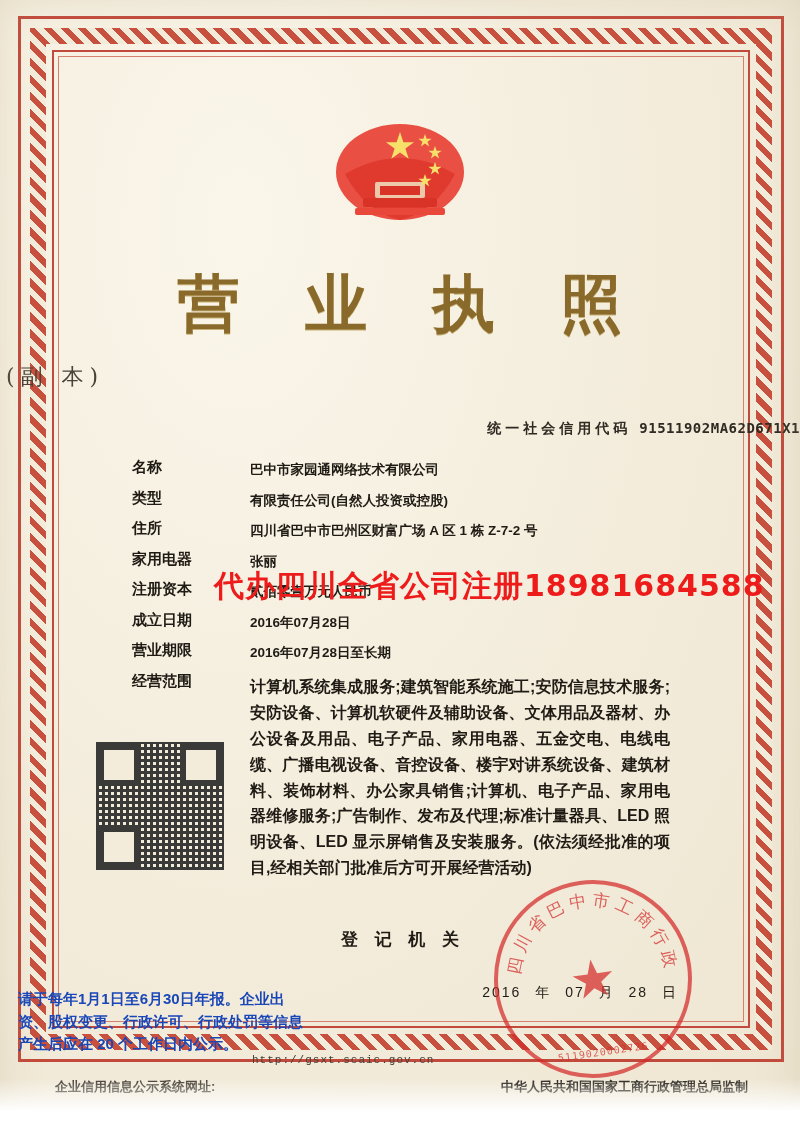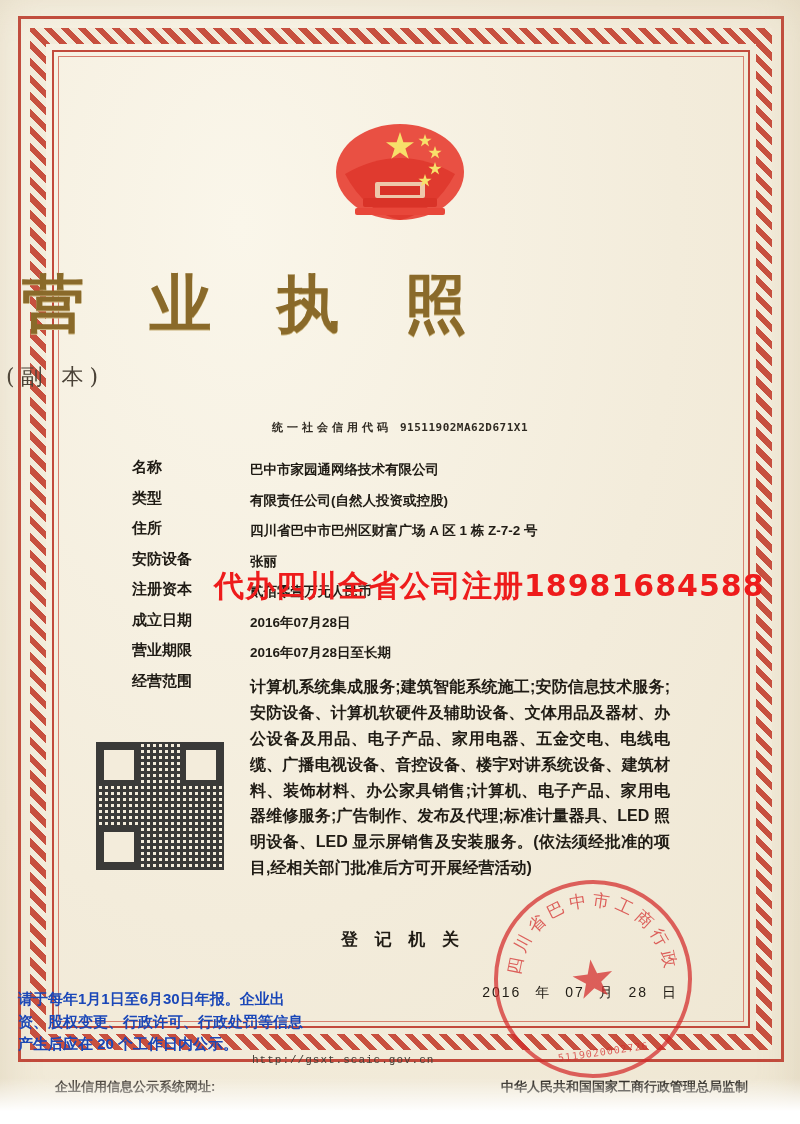--- a/index.html
+++ b/index.html
@@ -62,20 +62,21 @@
     top: 112px;
     transform: translateX(-50%);
     width: 150px;
     height: 150px;
   }
 
   .title {
     position: absolute;
     top: 262px;
     left: 0; right: 0;
+    text-align: center;
     font-family: "DejaVu Serif", "Liberation Serif", serif;
     font-size: 62px;
     font-weight: bold;
     letter-spacing: 22px;
     text-indent: 22px;
     color: #8a6a2a;
     text-shadow: 0 1px 0 #c8b27c;
   }
   .subtitle {
     position: absolute;
@@ -85,22 +86,22 @@
     font-family: "DejaVu Serif", "Liberation Serif", serif;
     font-size: 22px;
     letter-spacing: 6px;
     text-indent: 6px;
     color: #4a4237;
   }
   .credit-code {
     position: absolute;
     top: 420px;
     left: 0; right: 0;
-    text-align: center;
-    font-size: 11px;
+    text-align: right;
+    font-size: 14px;
     font-weight: bold;
     color: #2f2a22;
     letter-spacing: 1px;
   }
   .credit-code .label {
     letter-spacing: 4px;
   }
   .credit-code .value {
     font-family: "DejaVu Sans Mono", monospace;
     letter-spacing: 0.5px;
@@ -342,21 +343,21 @@
       <div class="val">有限责任公司(自然人投资或控股)</div>
     </div>
     <div class="row">
       <div class="key">
           <span>住所</span>
         </div>
       <div class="val">四川省巴中市巴州区财富广场 A 区 1 栋 Z-7-2 号</div>
     </div>
     <div class="row">
       <div class="key k2">
-          <span>安防设备</span>
+          <span>家用电器</span>
         </div>
       <div class="val">张丽</div>
     </div>
     <div class="row">
       <div class="key">
           <span>注册资本</span>
         </div>
       <div class="val">贰佰零壹万元人民币</div>
     </div>
     <div class="row">

